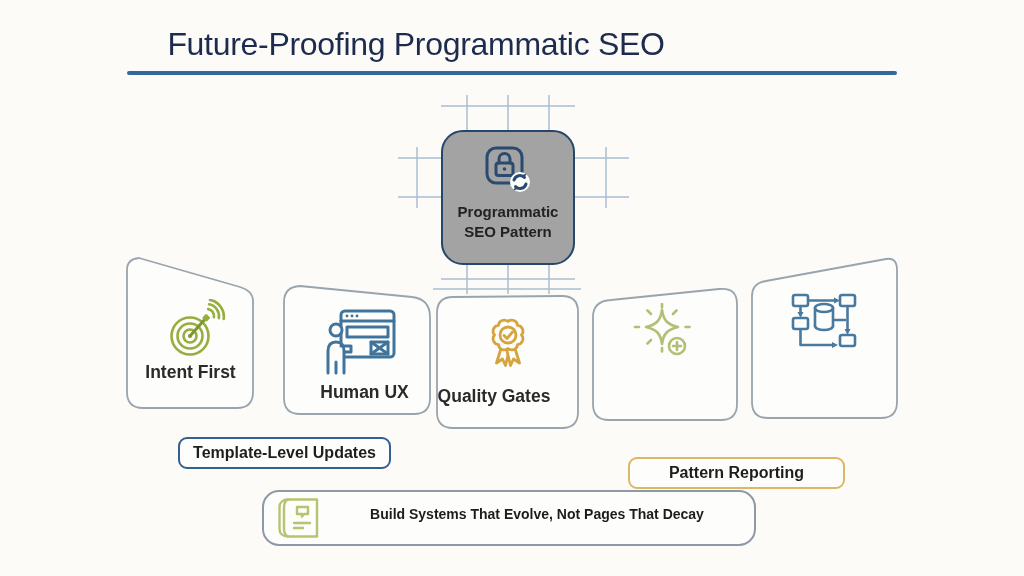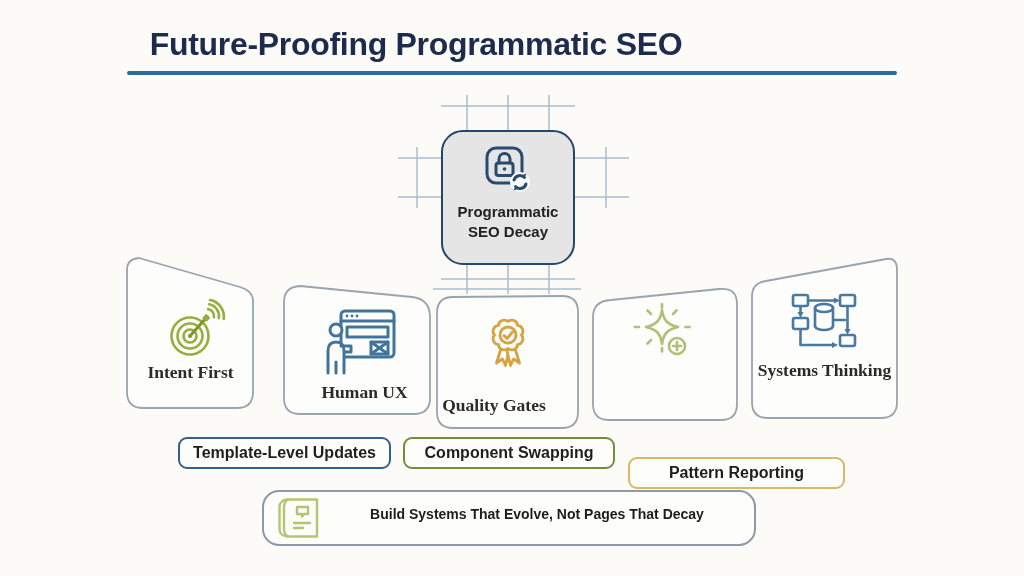--- a/index.html
+++ b/index.html
@@ -4,37 +4,37 @@
 <style>
   html,body{margin:0;padding:0;background:#e8e8e8;}
   #canvas{
     position:relative;width:1024px;height:576px;background:#fcfbf8;
     overflow:hidden;font-family:"Liberation Sans",sans-serif;margin:0 auto;
   }
   .abs{position:absolute;}
   
   #title{
     left:0;top:26px;width:832px;text-align:center;
-    font-size:32px;font-weight:bold;color:#1d2b4d;letter-spacing:-0.3px;
+    font-size:32px;font-weight:normal;color:#1d2b4d;letter-spacing:-0.3px;
   }
   #title-rule{left:127px;top:71px;width:770px;height:3.5px;background:#33689c;border-radius:2px;}
   
   #shape-layer{left:0;top:0;width:1024px;height:576px;pointer-events:none;}
   
   #center-node{
     left:441px;top:130px;width:134px;height:135px;box-sizing:border-box;
-    background:#e5e5e5;border:2.5px solid #24476b;border-radius:22px;
+    background:#a3a3a3;border:2.5px solid #24476b;border-radius:22px;
     display:flex;flex-direction:column;align-items:center;
   }
   #center-node .node-label{
     text-align:center;font-size:15px;font-weight:bold;color:#222;line-height:20px;margin-top:4px;
   }
   
   .card-label{
-    text-align:center;font-size:17.5px;font-weight:bold;color:#2a2a2a;line-height:22px;font-family:Liberation Serif, serif;
+    text-align:center;font-size:17.5px;font-weight:bold;color:#2a2a2a;line-height:22px;
   }
   
   .tag{
     box-sizing:border-box;height:32px;background:#fdfdfc;border:2px solid #888;
     border-radius:9px;display:flex;align-items:center;justify-content:center;
     font-size:16px;font-weight:bold;color:#1e1e1e;
   }
   .tag-blue{border-color:#33608f;}
   .tag-green{border-color:#718f3b;}
   .tag-amber{border-color:#dcb765;margin-top:20px;}
@@ -92,21 +92,21 @@
       <rect x="16" y="21" width="17" height="12.5" rx="2.5"></rect>
       <circle cx="24.5" cy="27" r="1.8" fill="#2b4a70" stroke="none"></circle>
       <circle cx="40" cy="40" r="10" fill="#fdfdfc" stroke="none"></circle>
       <path d="M34 38 A6.2 6.2 0 0 1 44.5 35.5"></path>
       <path d="M46.5 31.5 L44.3 36.6 L41 33.4 Z" fill="#2b4a70" stroke="none"></path>
       <path d="M46 42 A6.2 6.2 0 0 1 35.5 44.5"></path>
       <path d="M33.5 48.5 L35.7 43.4 L39 46.6 Z" fill="#2b4a70" stroke="none"></path>
     </svg>
     <div class="node-label">
       <div>Programmatic</div>
-      <div>SEO Decay</div>
+      <div>SEO Pattern</div>
     </div>
   </div>
 
   <svg class="abs" style="left:165px;top:299px" width="68" height="64" viewBox="0 0 68 64" fill="none" stroke="#95ae3d" stroke-width="2.6" stroke-linecap="round">
     <circle cx="25" cy="37" r="6.5"></circle>
       <circle cx="25" cy="37" r="12.5"></circle>
       <circle cx="25" cy="37" r="18.5"></circle>
     <circle cx="25" cy="37" r="2" fill="#7d9630" stroke="none"></circle>
     <line x1="25" y1="37" x2="41" y2="19" stroke="#7d9630" stroke-width="3"></line>
     <rect x="38.2" y="15.8" width="6" height="6" rx="1.2" transform="rotate(45 41.2 18.8)" fill="#95ae3d" stroke="none"></rect>
@@ -133,21 +133,21 @@
   </svg>
   <div class="card-label abs" style="left:284px;top:381px;width:161px">Human UX</div>
 
   <svg class="abs" style="left:478px;top:310px" width="60" height="76" viewBox="0 0 60 76" fill="none" stroke="#d5a43e" stroke-width="2.8" stroke-linecap="round" stroke-linejoin="round">
     <path d="M23.5 37 L18.5 53 L24.5 49 L27.5 55.5 L31 41" fill="#fdfdfc"></path>
     <path d="M36.5 37 L41.5 53 L35.5 49 L32.5 55.5 L29 41" fill="#fdfdfc"></path>
     <path fill="#fdfdfc" d="M43.5 25 A5.8 5.8 0 0 1 39.55 34.55 A5.8 5.8 0 0 1 30 38.5 A5.8 5.8 0 0 1 20.45 34.55 A5.8 5.8 0 0 1 16.5 25 A5.8 5.8 0 0 1 20.45 15.45 A5.8 5.8 0 0 1 30 11.5 A5.8 5.8 0 0 1 39.55 15.45 A5.8 5.8 0 0 1 43.5 25 Z"></path>
     <circle cx="30" cy="25" r="8" fill="#fdfdfc"></circle>
     <path d="M26 25.5 L29 28.5 L34.5 22"></path>
   </svg>
-  <div class="card-label abs" style="left:437px;top:394px;width:114px">Quality Gates</div>
+  <div class="card-label abs" style="left:437px;top:385px;width:114px">Quality Gates</div>
 
   <svg class="abs" style="left:632px;top:303px" width="66" height="64" viewBox="0 0 66 64" fill="none" stroke="#b3bf76" stroke-width="2.6" stroke-linecap="round" stroke-linejoin="round">
     <line x1="30" y1="1" x2="30" y2="4.5"></line>
     <line x1="41" y1="11" x2="44.5" y2="7.5"></line>
     <line x1="19" y1="11" x2="15.5" y2="7.5"></line>
     <line x1="3" y1="24" x2="7" y2="24"></line>
     <line x1="53.5" y1="24" x2="57.5" y2="24"></line>
     <line x1="19" y1="37" x2="15.5" y2="40.5"></line>
     <line x1="30" y1="45" x2="30" y2="48.5"></line>
     <path d="M30 7 C31.5 17.5 35.5 21.5 46 24 C35.5 26.5 31.5 30.5 30 41 C28.5 30.5 24.5 26.5 14 24 C24.5 21.5 28.5 17.5 30 7 Z" fill="#fdfdfc"></path>
@@ -169,24 +169,22 @@
     <rect x="5" y="5" width="15" height="11" rx="2" fill="#fdfdfc"></rect>
     <rect x="52" y="5" width="15" height="11" rx="2" fill="#fdfdfc"></rect>
     <rect x="5" y="28" width="15" height="11" rx="2" fill="#fdfdfc"></rect>
     <rect x="52" y="45" width="15" height="11" rx="2" fill="#fdfdfc"></rect>
     <path d="M27 18 V36 A9 4 0 0 0 45 36 V18" fill="#fdfdfc" stroke="none"></path>
     <ellipse cx="36" cy="18" rx="9" ry="4" fill="#fdfdfc"></ellipse>
     <line x1="27" y1="18" x2="27" y2="36"></line>
       <line x1="45" y1="18" x2="45" y2="36"></line>
     <path d="M27 36 A9 4 0 0 0 45 36"></path>
   </svg>
-  <div class="card-label abs" style="left:752px;top:359px;width:145px">Systems Thinking</div>
 
   <div class="tag tag-blue abs" style="left:178px;top:437px;width:213px">Template-Level Updates</div>
-  <div class="tag tag-green abs" style="left:403px;top:437px;width:212px">Component Swapping</div>
   <div class="tag tag-amber abs" style="left:628px;top:437px;width:217px">Pattern Reporting</div>
 
   <div id="footer-box" class="abs"></div>
   <svg class="abs" style="left:275px;top:496px" width="54" height="44" viewBox="0 0 54 44" fill="none" stroke="#b5c470" stroke-width="2.4" stroke-linecap="round" stroke-linejoin="round">
     <path d="M13 3.5 C8 3.5 4.5 6.5 4.5 11 V33 C4.5 37.5 8 40.5 13 40.5 H42 V3.5 Z"></path>
     <path d="M13 3.5 C10 5 9 7.5 9 11 V33 C9 36.5 10 39 13 40.5"></path>
     <path d="M22 11 h11 v7 h-4 l-2 2.5 v-2.5 h-5 Z"></path>
     <line x1="19" y1="27" x2="35" y2="27"></line>
     <line x1="19" y1="32" x2="28" y2="32"></line>
   </svg>

